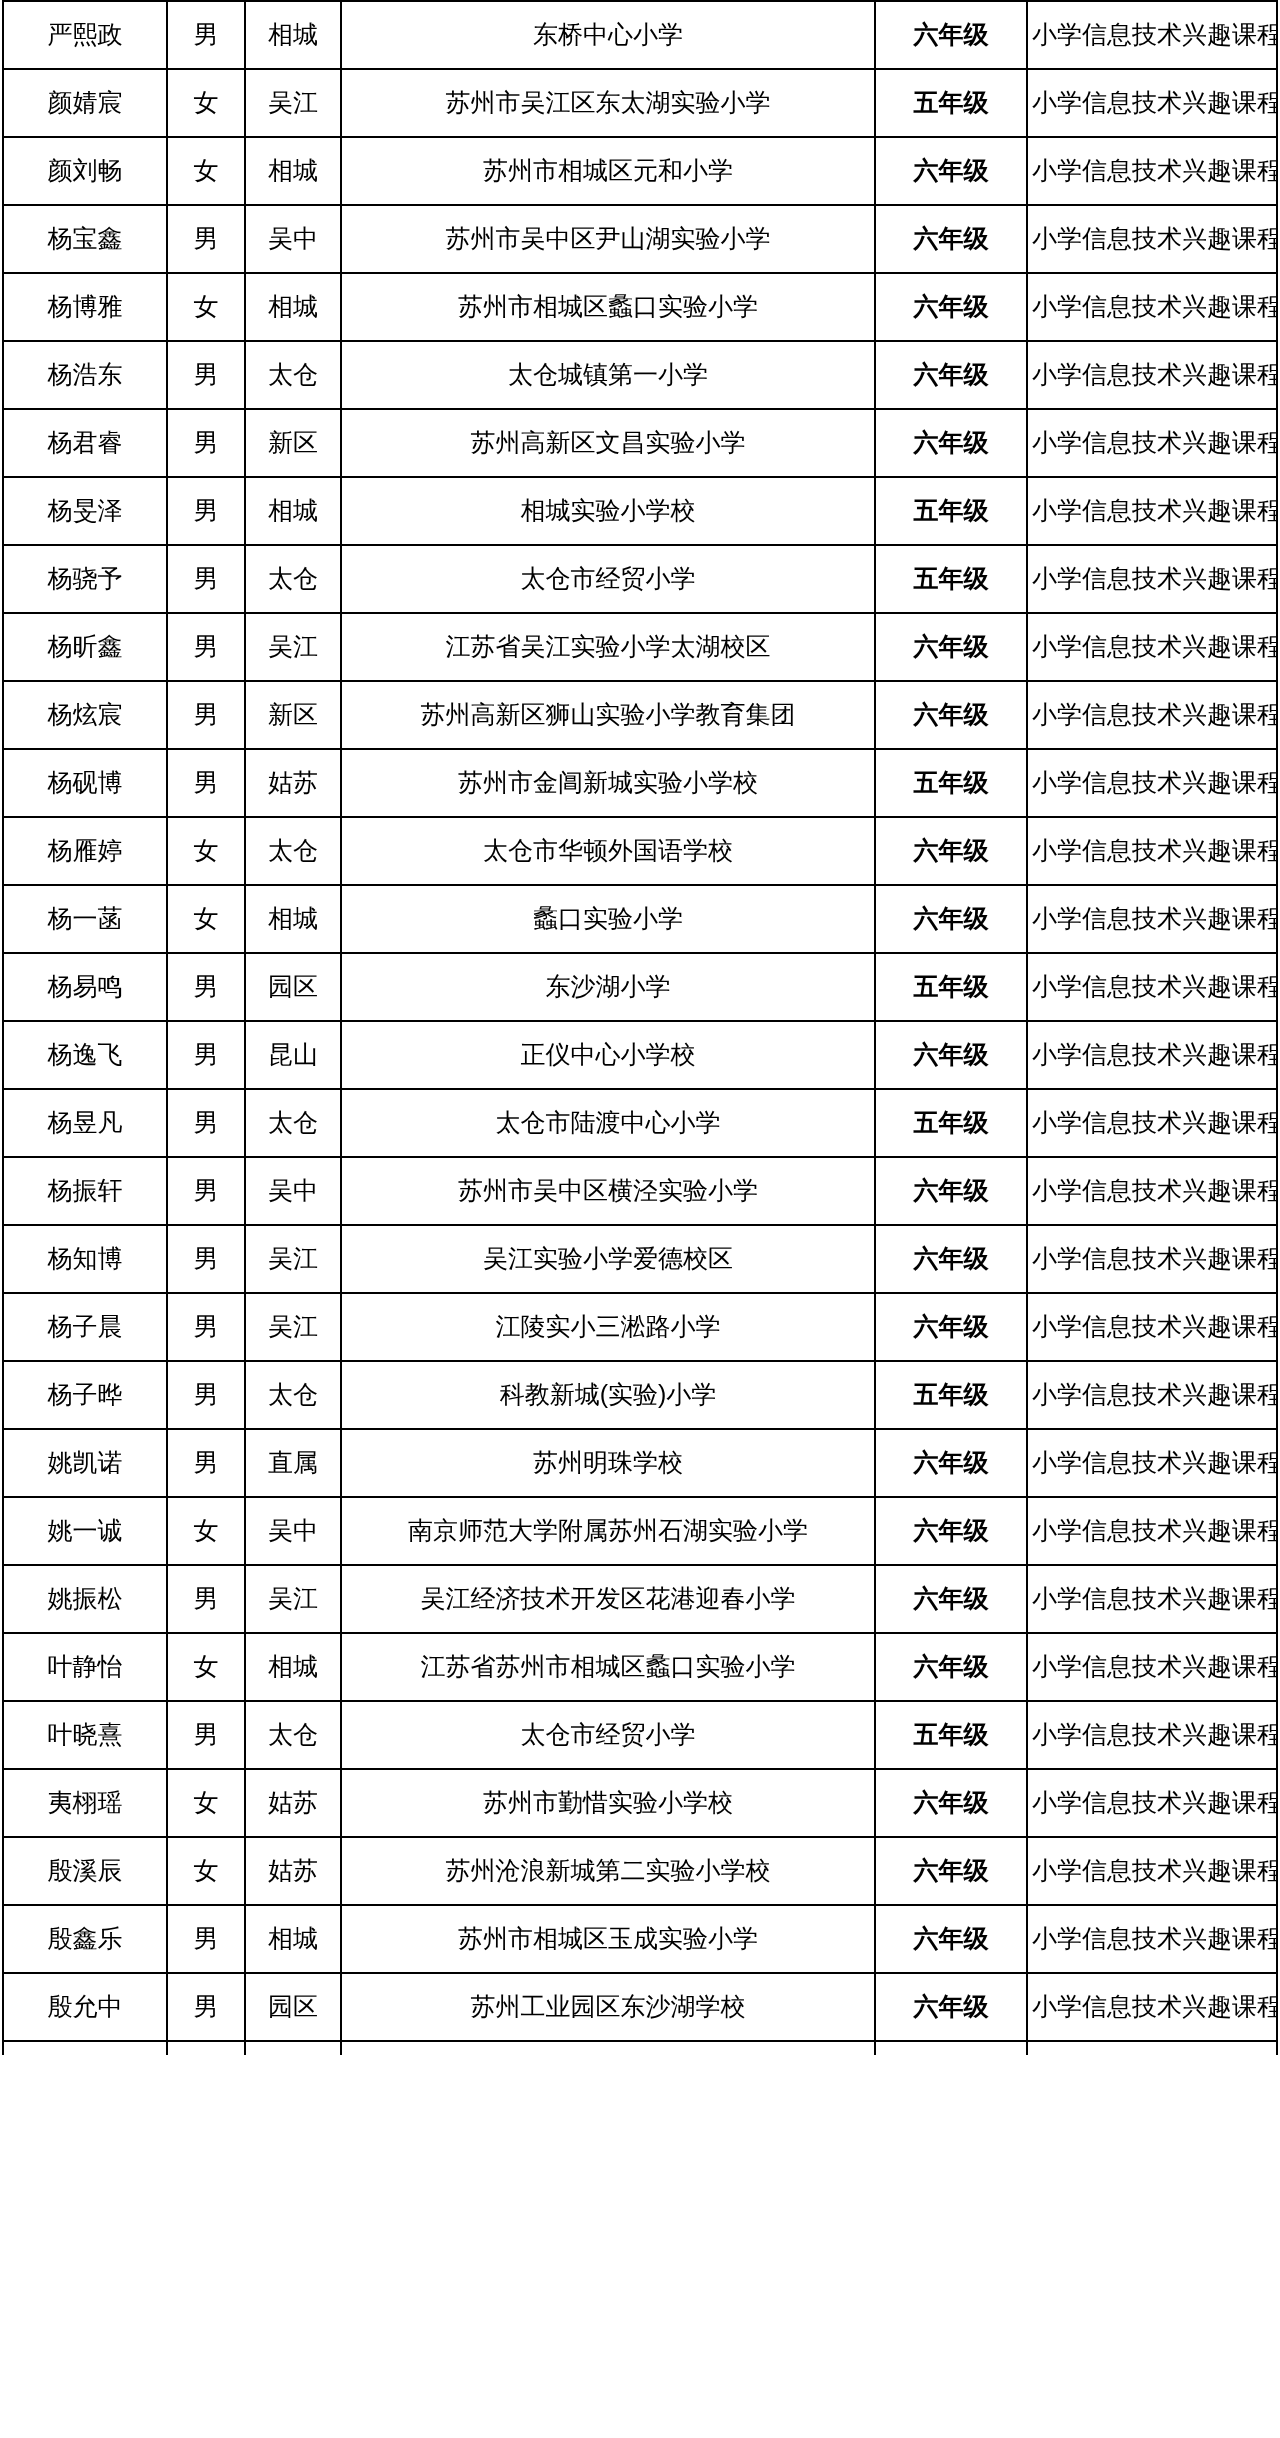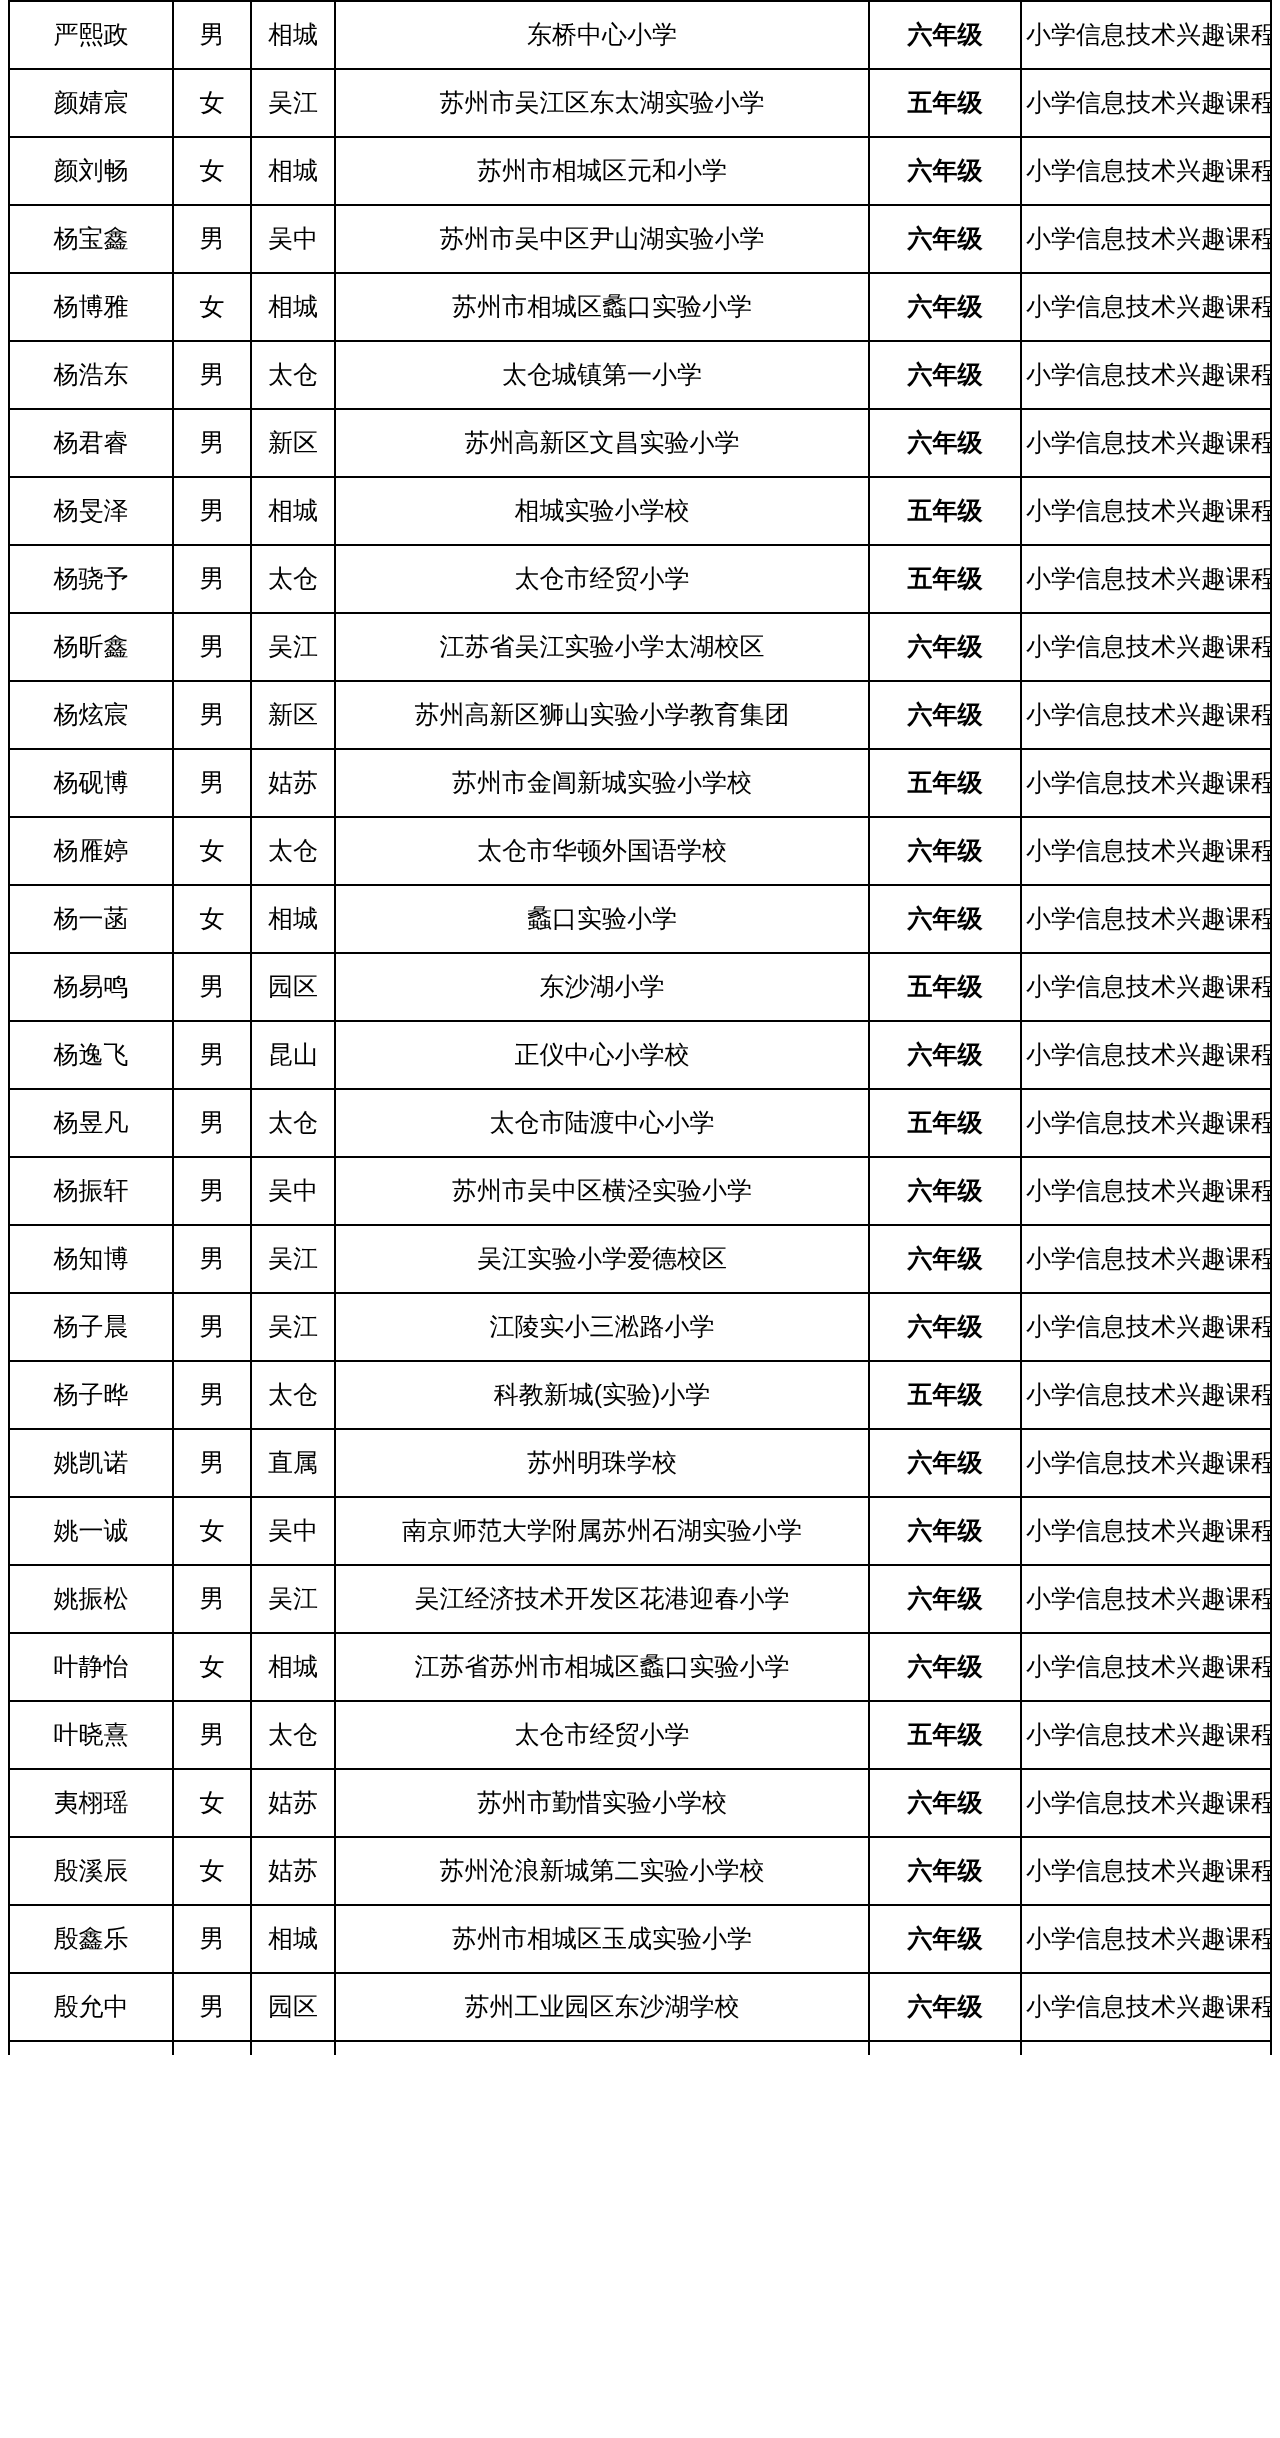--- a/index.html
+++ b/index.html
@@ -25,21 +25,21 @@
     color: #000000;
     padding: 0 4px;
     line-height: 1.35;
     height: 68px;
     box-sizing: border-box;
     white-space: nowrap;
     overflow: hidden;
   }
   .col-name   { width: 164px; }
   .col-gender { width: 78px; }
-  .col-area   { width: 84px; }
+  .col-area   { width: 96px; }
   .col-school { width: 534px; white-space: normal; }
   .col-grade  { width: 152px; font-weight: bold; }
   .col-course { width: 250px; }
   .two-line { line-height: 1.22; }
   .two-line span { display: block; }
   
   #roster-table tr.clipped td {
     height: 14px;
     border-bottom: none;
   }

